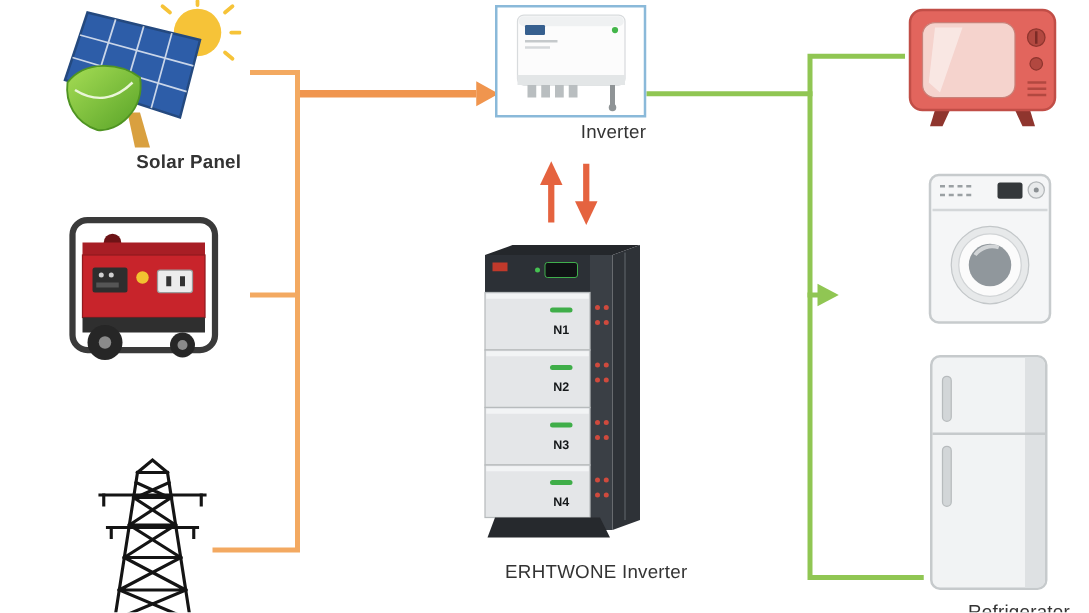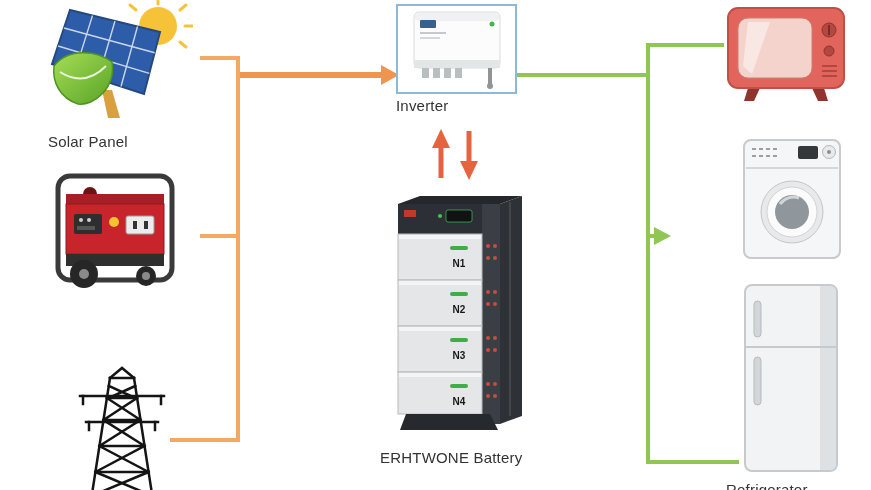--- a/index.html
+++ b/index.html
@@ -7,21 +7,21 @@
     position:relative;
     width:871px;height:490px;
     background:#ffffff;
     overflow:hidden;
     font-family:"Liberation Sans", sans-serif;
   }
   .node{position:absolute;}
   .node svg{display:block;}
   .label{
     position:absolute;
-    text-align:left;
+    text-align:right;
     font-size:15px;
     color:#333333;
     letter-spacing:.2px;
   }
   #flow{position:absolute;left:0;top:0;pointer-events:none;}
   svg text{font-family:"Liberation Sans", sans-serif;}
 </style>
 </head>
 <body>
 
@@ -84,21 +84,21 @@
           <path d="M89.5 26.5 L73 86.5"></path>
         </g>
         <polygon points="54,90 64,90 72,118 60,118" fill="#d9a03f"></polygon>
       </g>
       <g>
         <path d="M6 66 C 20 48, 48 50, 64 62 C 68 88, 46 106, 30 104 C 12 98, 4 82, 6 66 Z" fill="url(#leafGrad)" stroke="#4f9422" stroke-width="1.5"></path>
         <path d="M12 72 C 28 82, 44 80, 58 66" stroke="#eaf6d8" stroke-width="2" fill="none"></path>
       </g>
     </svg>
   </div>
-  <div class="label" style="left:48px;top:133px;width:145px;">Solar Panel</div>
+  <div class="label" style="left:48px;top:121px;width:145px;font-weight:bold;">Solar Panel</div>
 
   <div class="node" style="left:50px;top:170px;">
     <svg width="130" height="128" viewBox="0 0 130 128">
       <circle cx="40" cy="24" r="7" fill="#6d1316"></circle>
       <rect x="16" y="24" width="98" height="12" fill="#a81e25"></rect>
       <rect x="16" y="34" width="98" height="50" fill="#c8242b" stroke="#921a1f"></rect>
       <rect x="24" y="44" width="28" height="20" rx="2" fill="#2e2e2e"></rect>
       <circle cx="31" cy="50" r="2" fill="#cfcfcf"></circle>
       <circle cx="39" cy="50" r="2" fill="#cfcfcf"></circle>
       <rect x="27" y="56" width="18" height="4" fill="#555555"></rect>
@@ -149,21 +149,21 @@
         <rect x="35" y="62" width="7" height="10"></rect>
         <rect x="46" y="62" width="7" height="10"></rect>
         <rect x="57" y="62" width="7" height="10"></rect>
       </g>
       <rect x="90" y="62" width="4" height="16" fill="#8f9496"></rect>
       <circle cx="92" cy="80" r="3" fill="#8f9496"></circle>
     </svg>
   </div>
   <div class="label" style="left:396px;top:97px;width:121px;">Inverter</div>
 
-  <div class="node" style="left:388px;top:190px;">
+  <div class="node" style="left:378px;top:190px;">
     <svg width="148" height="246" viewBox="0 0 148 246">
       <polygon points="10,14 32,6 134,6 112,14" fill="#24272b"></polygon>
       <polygon points="112,14 134,6 134,226 112,234" fill="#2e3237"></polygon>
       <line x1="122" y1="12" x2="122" y2="226" stroke="#4a4f55" stroke-width="1.5"></line>
       <rect x="94" y="14" width="18" height="220" fill="#3a3f45"></rect>
 
       <rect x="10" y="14" width="84" height="30" fill="#2c3036"></rect>
       <rect x="16" y="20" width="12" height="7" fill="#c0392b"></rect>
       <rect x="58" y="20" width="26" height="12" rx="2" fill="#101214" stroke="#46c252" stroke-width="0.7"></rect>
       <circle cx="52" cy="26" r="2" fill="#46c252"></circle>
@@ -207,21 +207,21 @@
         <rect x="62" y="194" width="18" height="4" rx="2" fill="#3fae49"></rect>
         <text x="71" y="215" text-anchor="middle" font-size="10" font-weight="bold" fill="#15181a">N4</text>
         <circle cx="100" cy="194" r="2" fill="#cf4a3d"></circle>
           <circle cx="107" cy="194" r="2" fill="#cf4a3d"></circle>
         <circle cx="100" cy="206" r="2" fill="#cf4a3d"></circle>
           <circle cx="107" cy="206" r="2" fill="#cf4a3d"></circle>
       </g>
       <polygon points="18,224 102,224 110,240 12,240" fill="#26292d"></polygon>
     </svg>
   </div>
-  <div class="label" style="left:380px;top:449px;width:170px;">ERHTWONE Battery</div>
+  <div class="label" style="left:380px;top:449px;width:170px;">ERHTWONE Inverter</div>
 
   <div class="node" style="left:726px;top:6px;">
     <svg width="120" height="96" viewBox="0 0 120 96">
       <polygon points="22,82 34,82 28,95 18,95" fill="#8f352e"></polygon>
       <polygon points="86,82 98,82 102,95 92,95" fill="#8f352e"></polygon>
       <rect x="2" y="2" width="116" height="80" rx="10" fill="#e2655d" stroke="#c14e47" stroke-width="2"></rect>
       <rect x="12" y="12" width="74" height="60" rx="10" fill="#f5d3cd" stroke="#c98078"></rect>
       <polygon points="22,16 44,16 26,68 17,60" fill="#ffffff" opacity="0.45"></polygon>
       <circle cx="103" cy="24" r="7" fill="#b24840" stroke="#8f352e"></circle>
       <line x1="103" y1="19" x2="103" y2="29" stroke="#7c2b26" stroke-width="2"></line>

